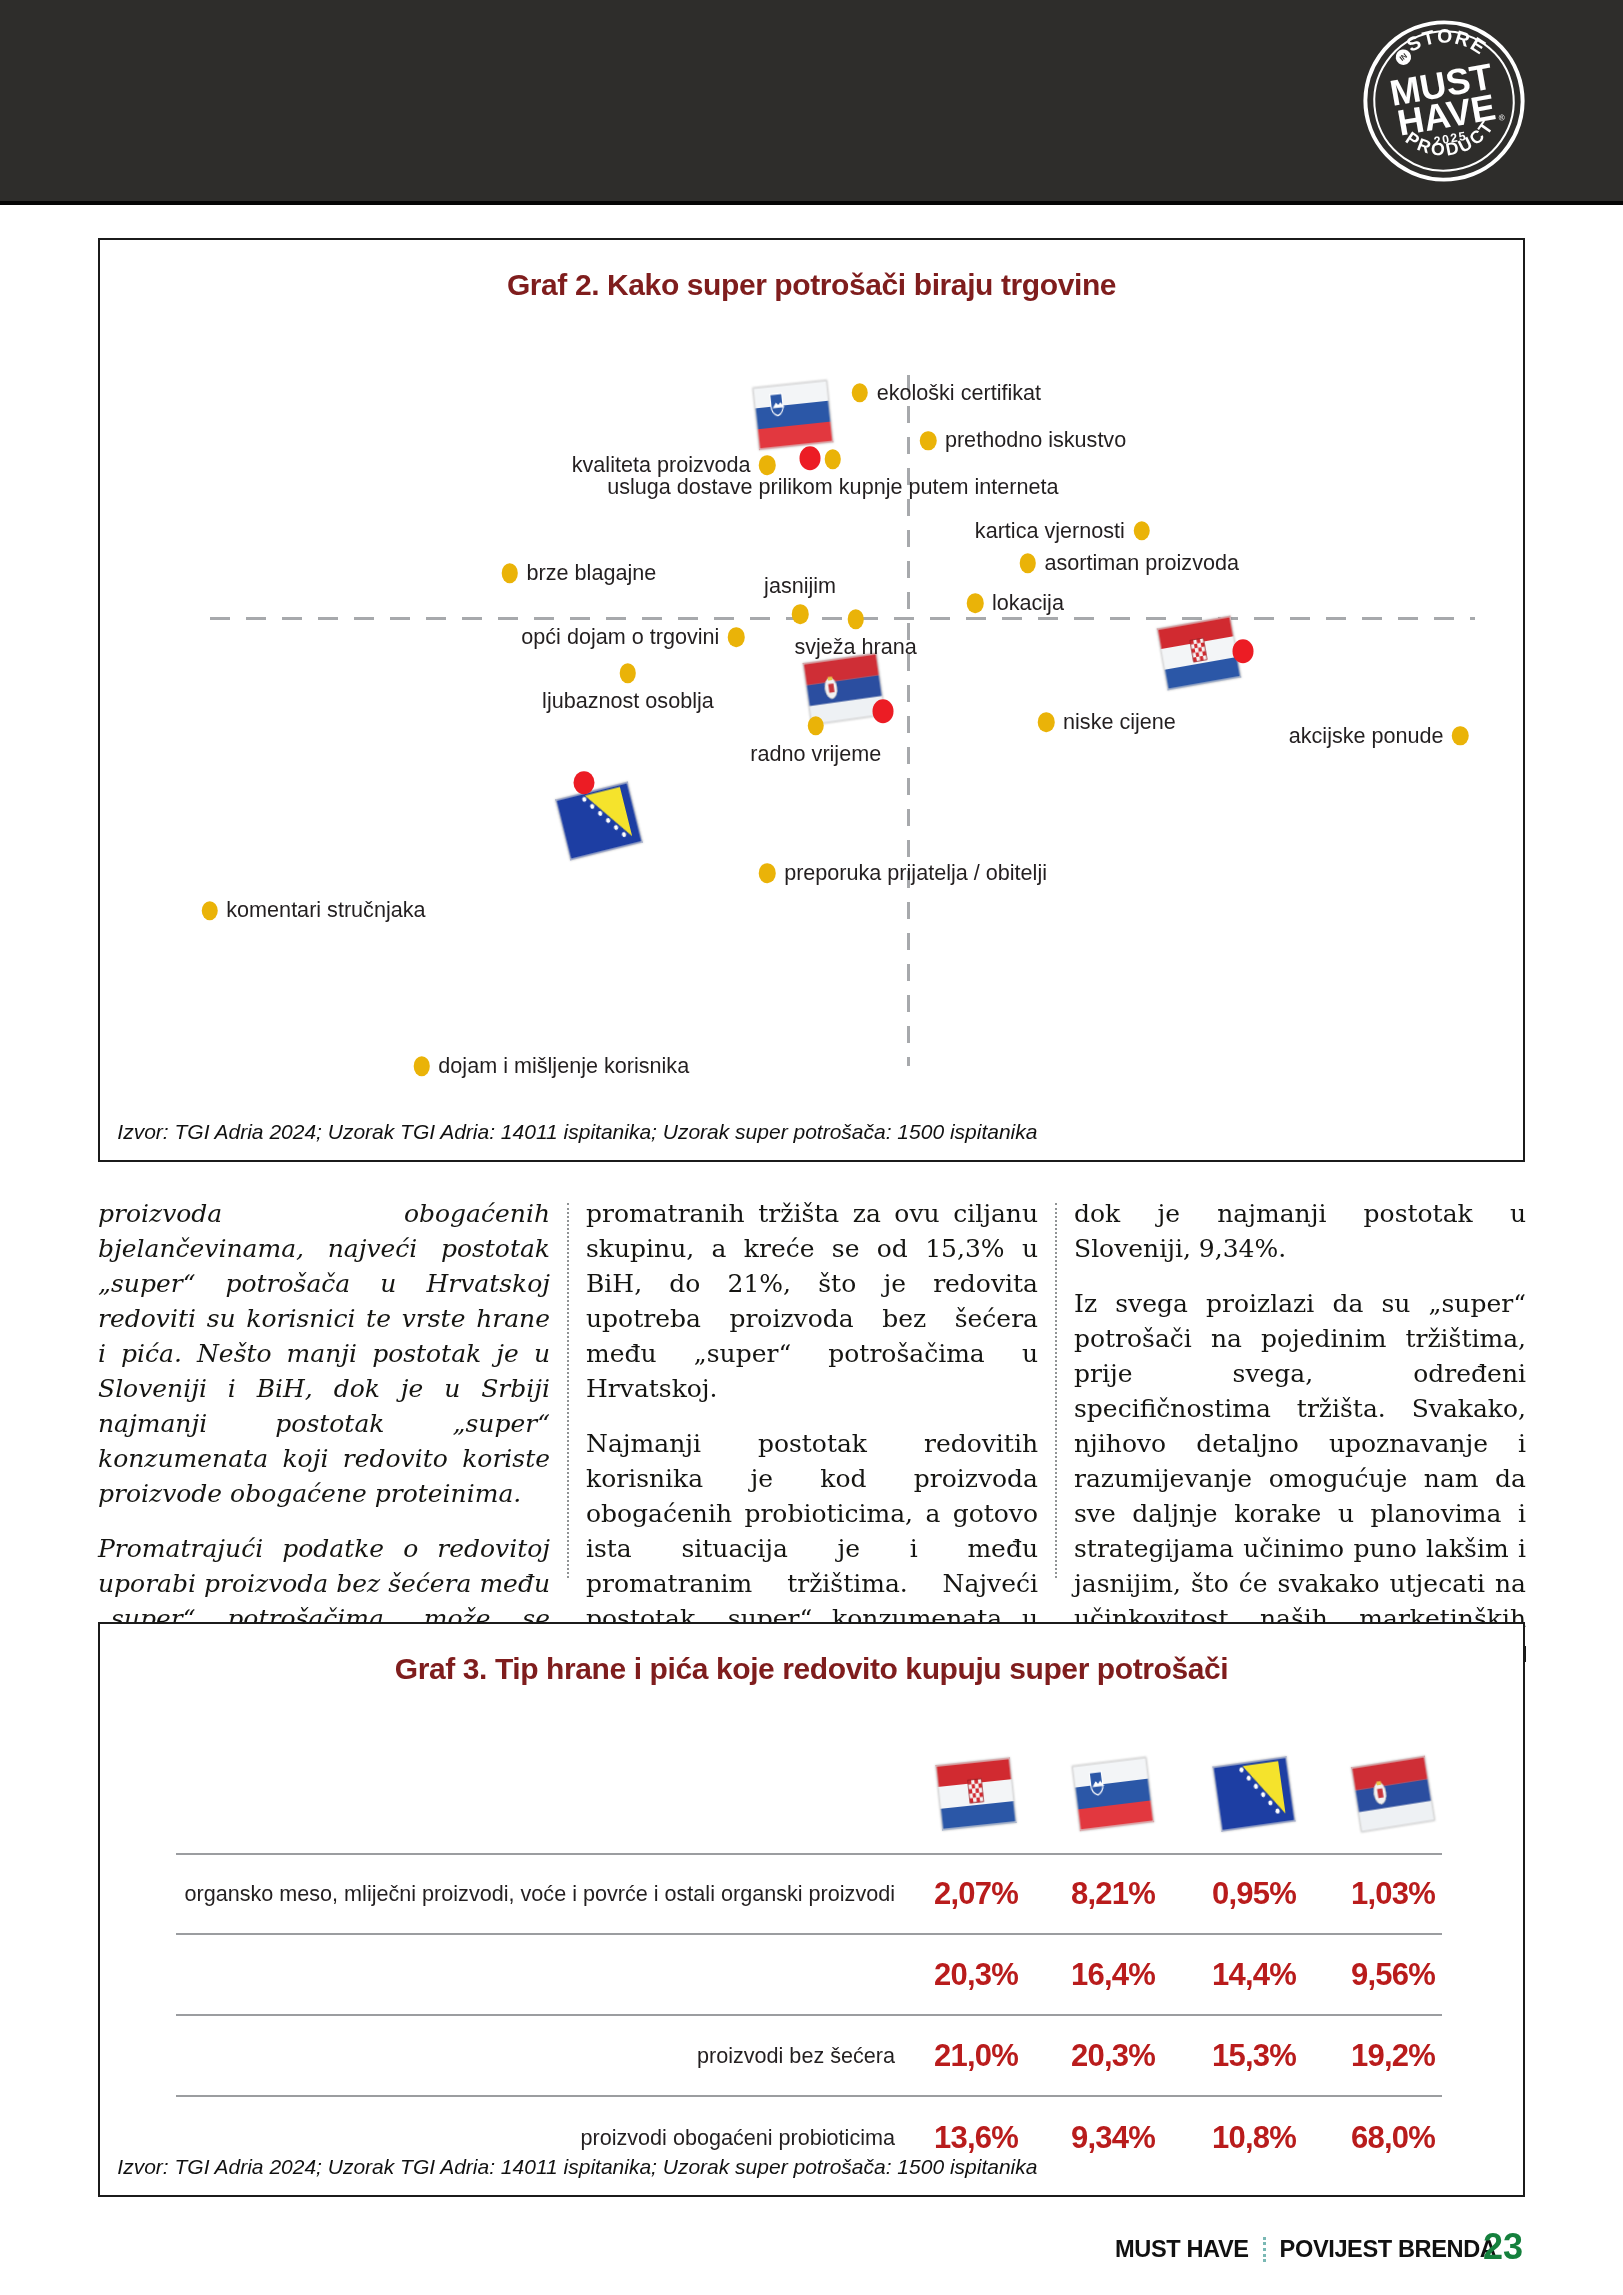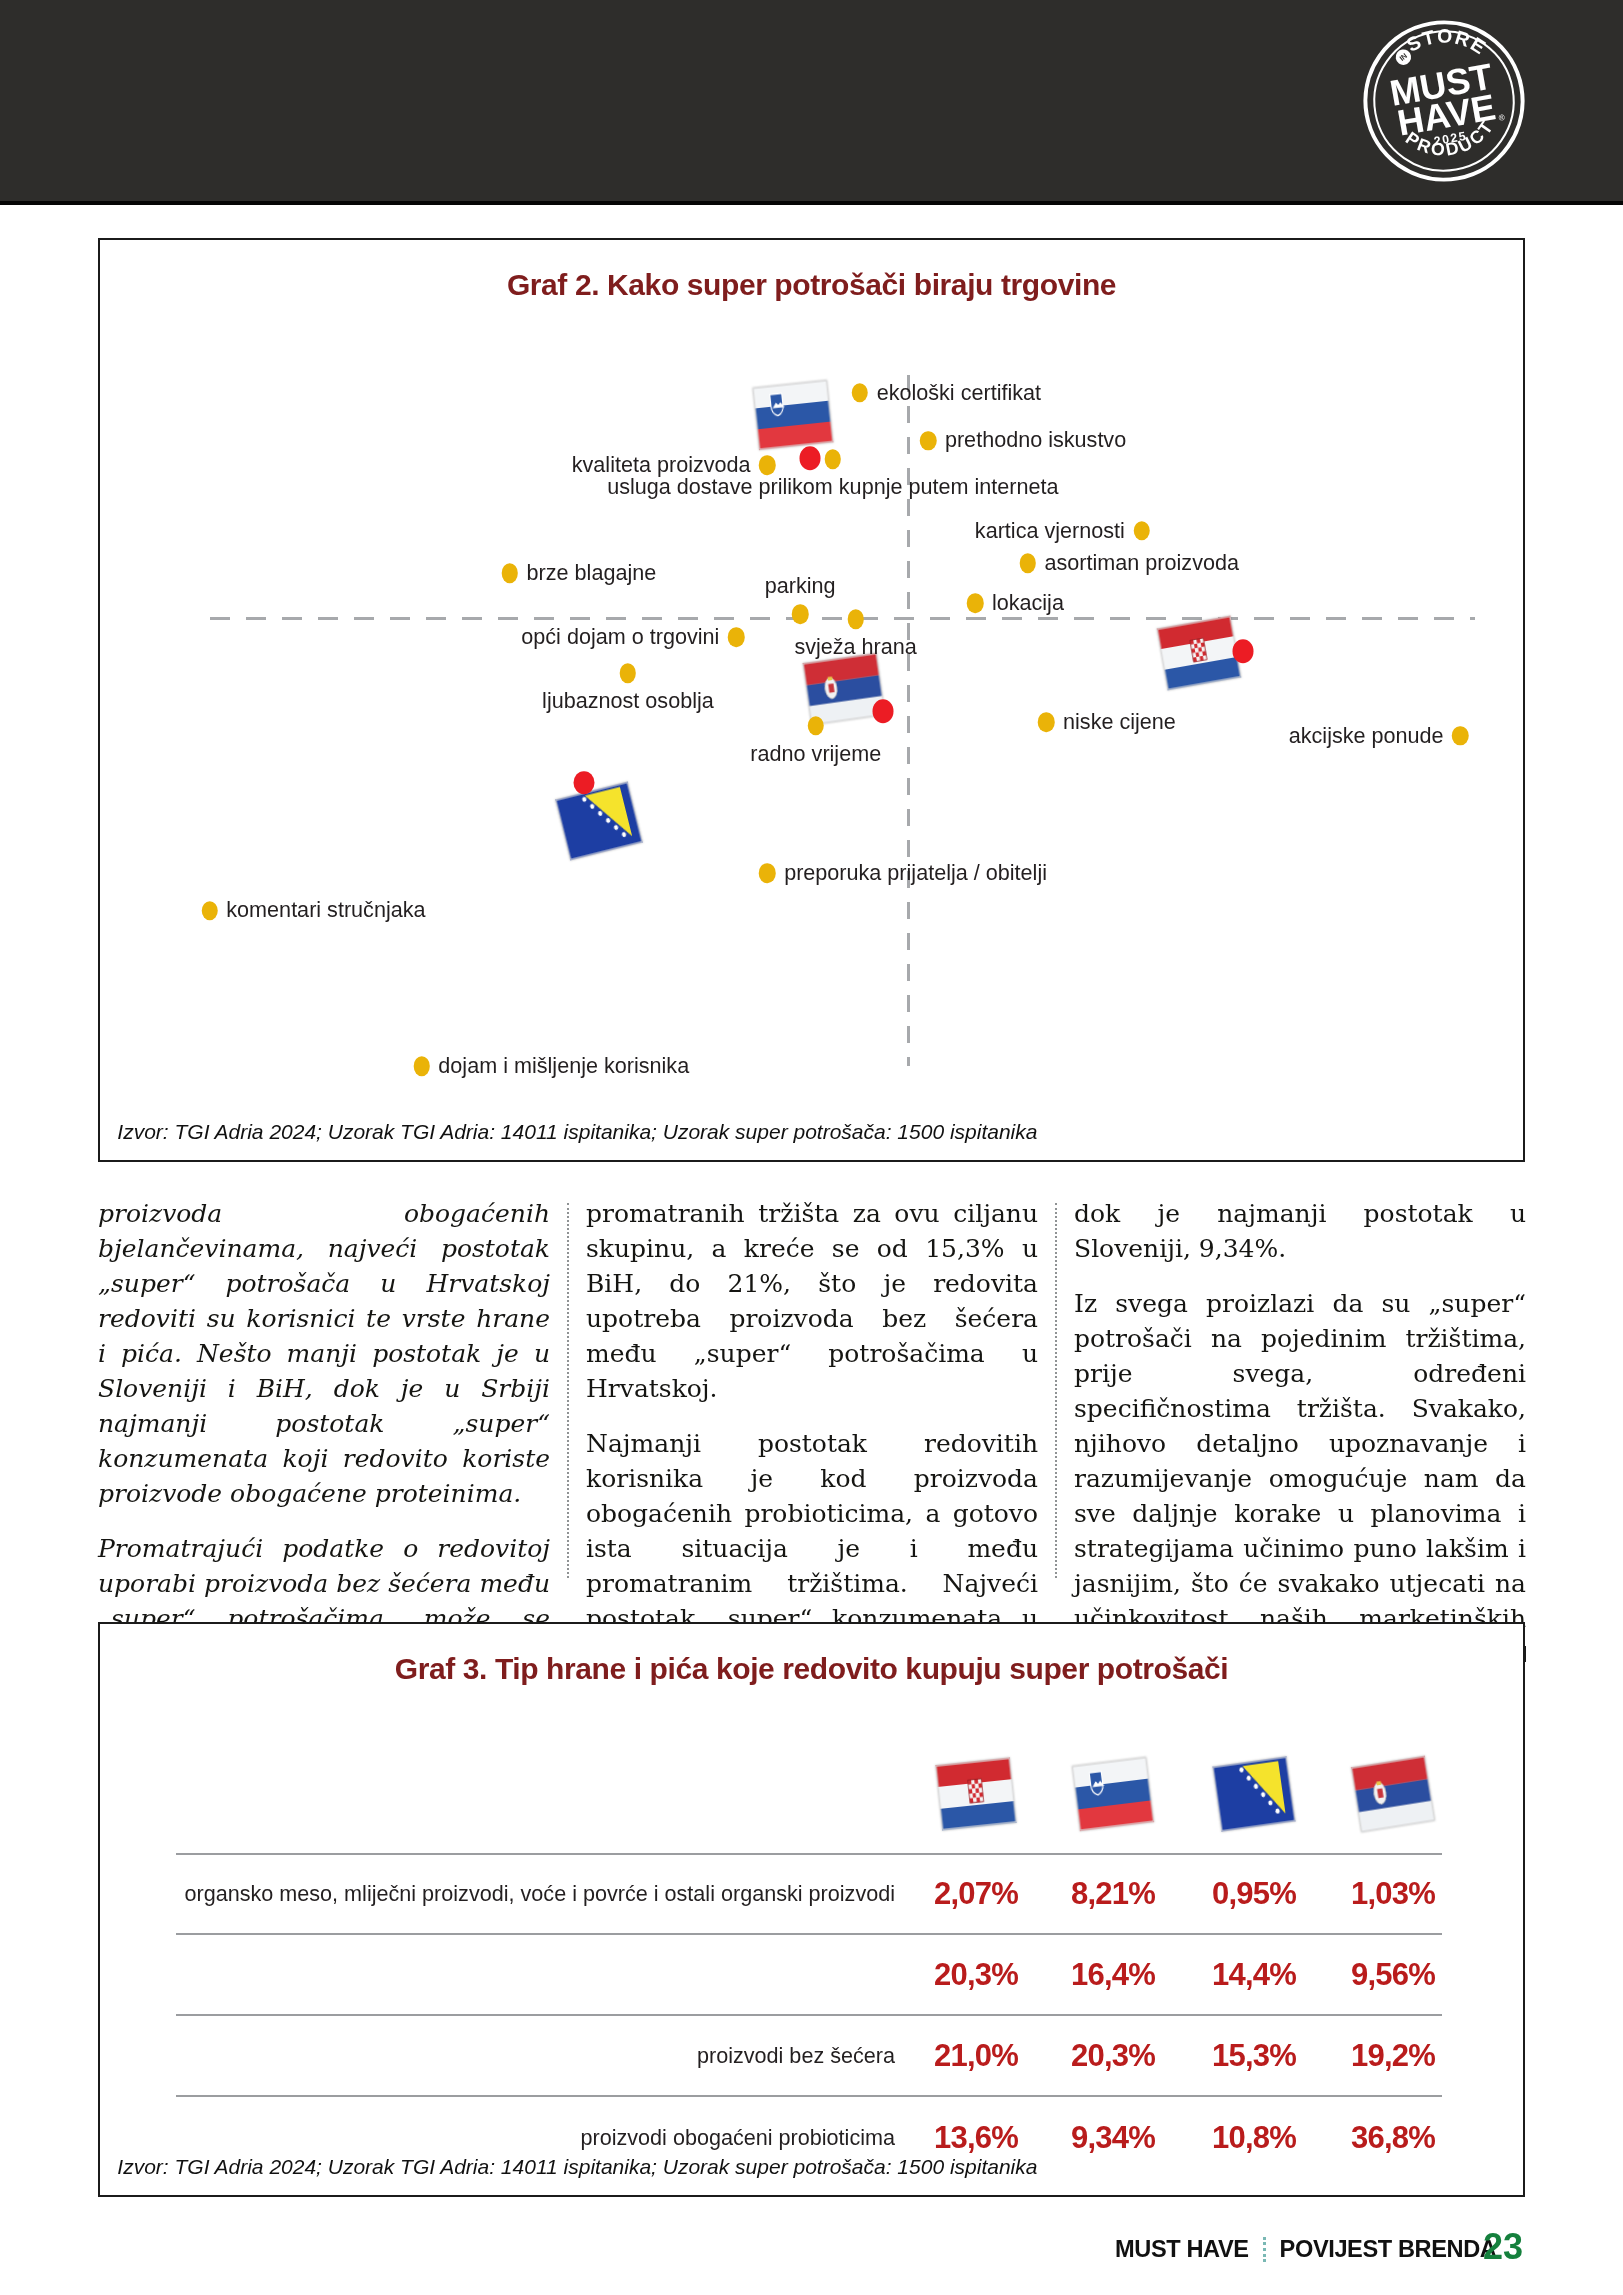--- a/index.html
+++ b/index.html
@@ -173,21 +173,21 @@
         <div class="pt" style="left: 73.2%; top: 31.6%;">
           <span class="lbl left">kartica vjernosti</span>
         </div>
         <div class="pt" style="left: 65.2%; top: 35.1%;">
           <span class="lbl right">asortiman proizvoda</span>
         </div>
         <div class="pt" style="left: 28.8%; top: 36.2%;">
           <span class="lbl right">brze blagajne</span>
         </div>
         <div class="pt" style="left: 49.2%; top: 40.7%;">
-          <span class="lbl above">parking</span>
+          <span class="lbl above">jasnijim</span>
         </div>
         <div class="pt" style="left: 61.5%; top: 39.5%;">
           <span class="lbl right">lokacija</span>
         </div>
         <div class="pt" style="left: 53.1%; top: 41.2%;">
           <span class="lbl below">svježa hrana</span>
         </div>
         <div class="pt" style="left: 44.7%; top: 43.2%;">
           <span class="lbl left">opći dojam o trgovini</span>
         </div>
@@ -306,21 +306,21 @@
         <div class="t-val" style="left: 1293px; top: 351px;">9,56%</div>
         <div class="t-label" style="top: 432px;">proizvodi bez šećera</div>
         <div class="t-val" style="left: 876px; top: 432px;">21,0%</div>
         <div class="t-val" style="left: 1013px; top: 432px;">20,3%</div>
         <div class="t-val" style="left: 1154px; top: 432px;">15,3%</div>
         <div class="t-val" style="left: 1293px; top: 432px;">19,2%</div>
         <div class="t-label" style="top: 514px;">proizvodi obogaćeni probioticima</div>
         <div class="t-val" style="left: 876px; top: 514px;">13,6%</div>
         <div class="t-val" style="left: 1013px; top: 514px;">9,34%</div>
         <div class="t-val" style="left: 1154px; top: 514px;">10,8%</div>
-        <div class="t-val" style="left: 1293px; top: 514px;">36,8%</div>
+        <div class="t-val" style="left: 1293px; top: 514px;">68,0%</div>
       </div>
     <div class="source">Izvor: TGI Adria 2024; Uzorak TGI Adria: 14011 ispitanika; Uzorak super potrošača: 1500 ispitanika</div>
   </div>
 
   <div class="footer">
     <span class="fsec">MUST HAVE</span>
     <span class="fdiv"></span>
     <span class="fsec">POVIJEST BRENDA</span>
   </div>
   <div class="pagenum">23</div>

